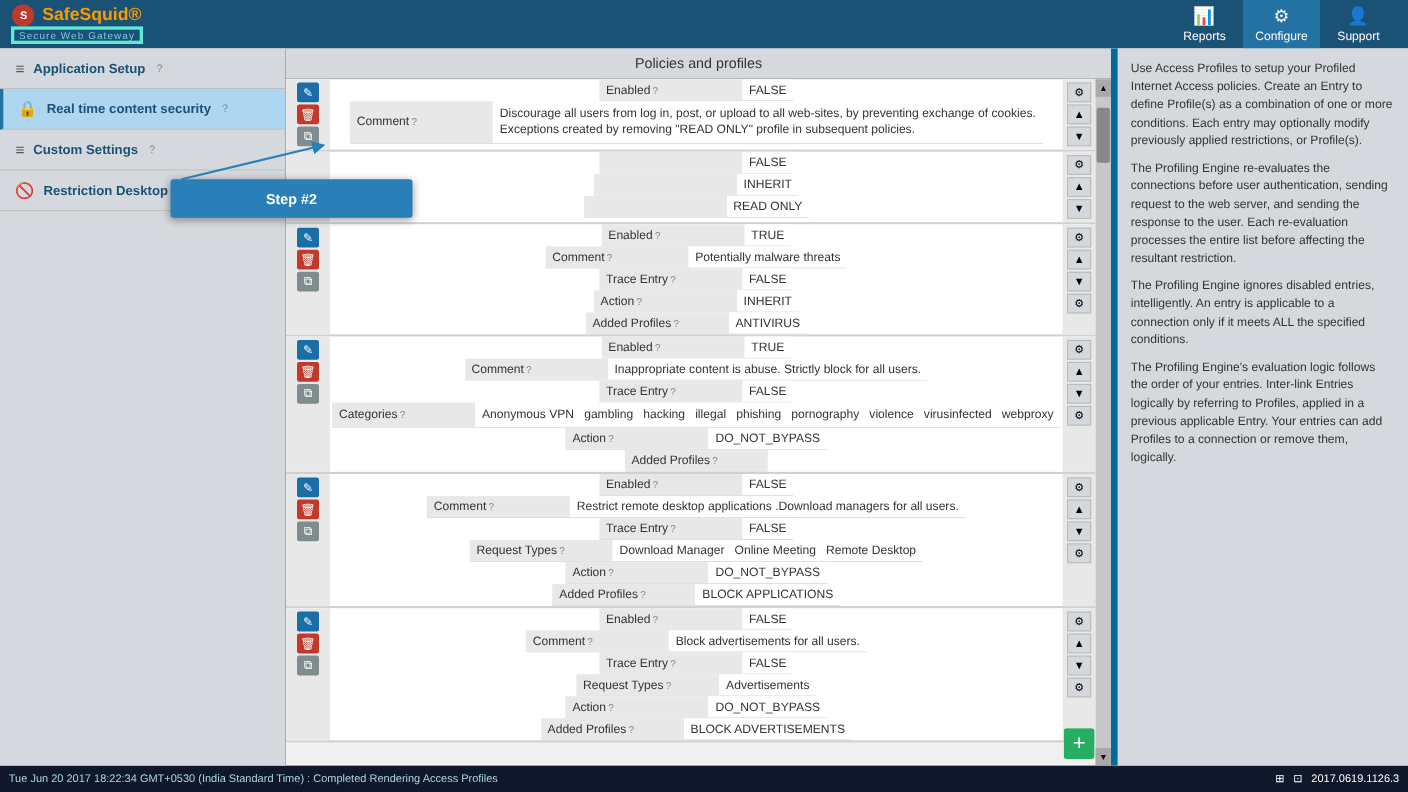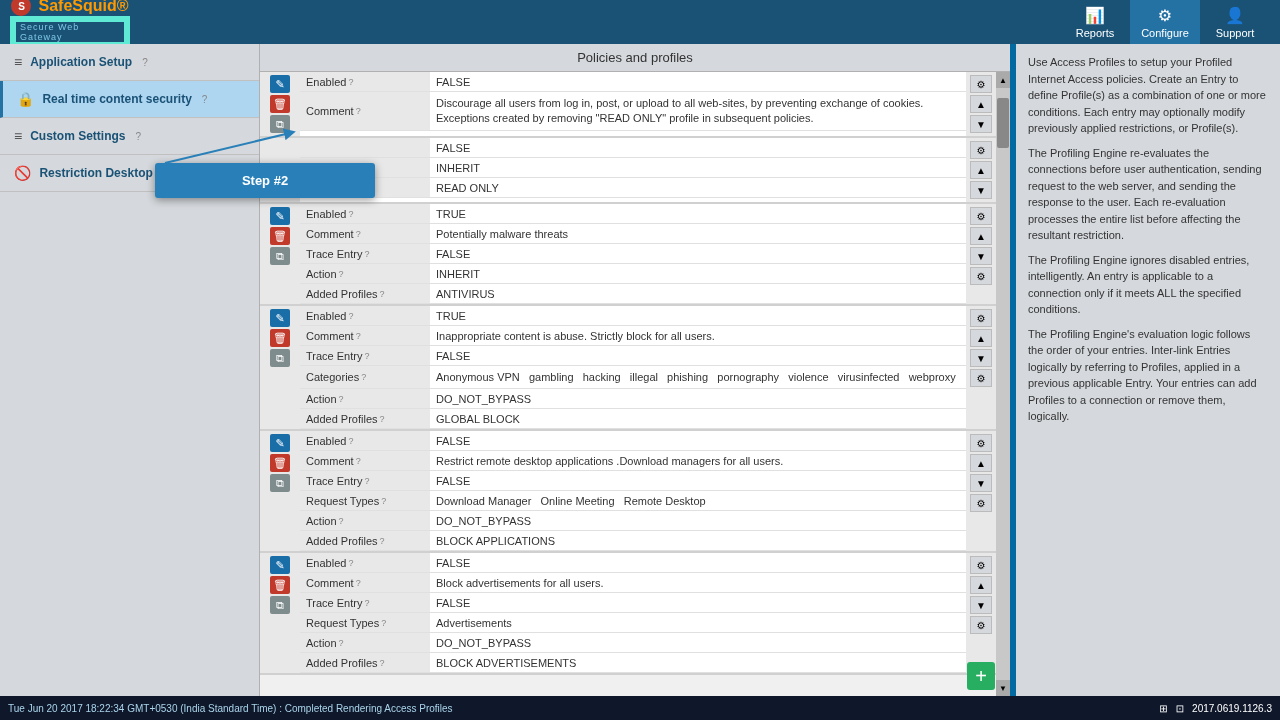--- a/index.html
+++ b/index.html
@@ -31,21 +31,21 @@
       color: #f90;
       font-size: 16px;
       font-weight: bold;
       display: flex;
       align-items: center;
       gap: 3px;
     }
     .logo-subtitle {
       color: #7ec8e3;
       font-size: 9px;
-      border: 6px solid #5eead4;
+      border: 3px solid #5eead4;
       padding: 0 4px;
       letter-spacing: 1px;
     }
     .logo-icon {
       width: 20px;
       height: 20px;
       background: #c0392b;
       border-radius: 50%;
       display: inline-flex;
       align-items: center;
@@ -148,20 +148,21 @@
       font-size: 11px;
       border-radius: 2px;
     }
     .icon-btn.edit { background: #1a6ea8; color: white; }
     .icon-btn.del { background: #c0392b; color: white; }
     .icon-btn.copy { background: #7f8c8d; color: white; }
     .policy-fields {
       flex: 1;
       display: flex;
       flex-direction: column;
+      align-items: center;
     }
     .field-row {
       display: flex;
       border-bottom: 1px solid #e0e0e0;
       min-height: 20px;
     }
     .field-label {
       width: 130px;
       padding: 3px 6px;
       background: #e8e8e8;
@@ -469,21 +470,20 @@
               <div class="field-row">
                 <div class="field-label">Categories <span class="help-icon">?</span></div>
                 <div class="field-value long">Anonymous VPN &nbsp; gambling &nbsp; hacking &nbsp; illegal &nbsp; phishing &nbsp; pornography &nbsp; violence &nbsp; virusinfected &nbsp; webproxy</div>
               </div>
               <div class="field-row">
                 <div class="field-label">Action <span class="help-icon">?</span></div>
                 <div class="field-value">DO_NOT_BYPASS</div>
               </div>
               <div class="field-row">
                 <div class="field-label">Added Profiles <span class="help-icon">?</span></div>
-                <div class="field-value">GLOBAL BLOCK</div>
               </div>
             </div>
             <div class="policy-right-col">
               <button class="scroll-btn">⚙</button>
               <button class="scroll-btn">▲</button>
               <button class="scroll-btn">▼</button>
               <button class="scroll-btn">⚙</button>
             </div>
           </div>
         </div>

